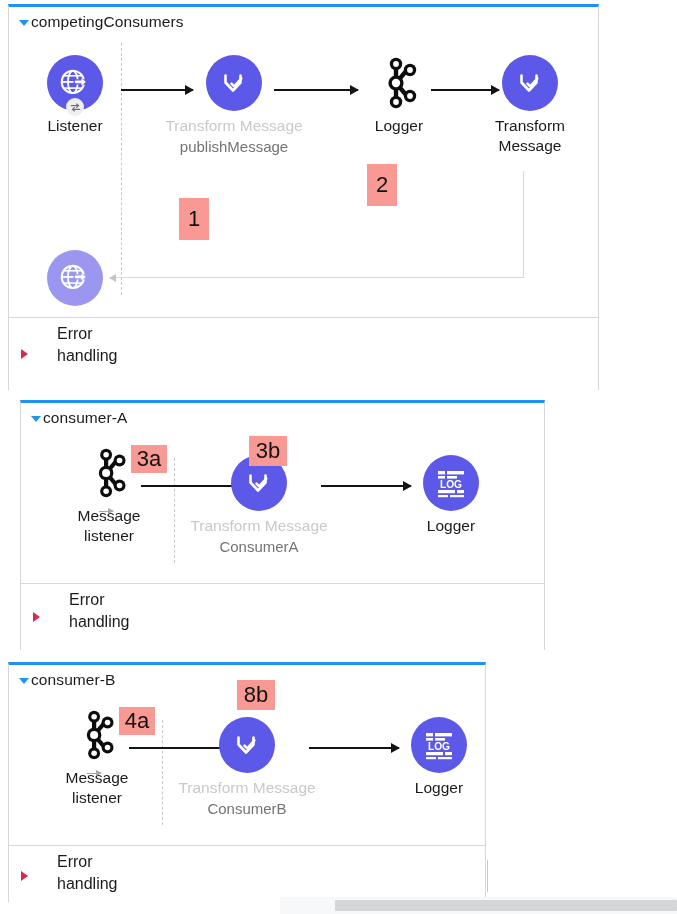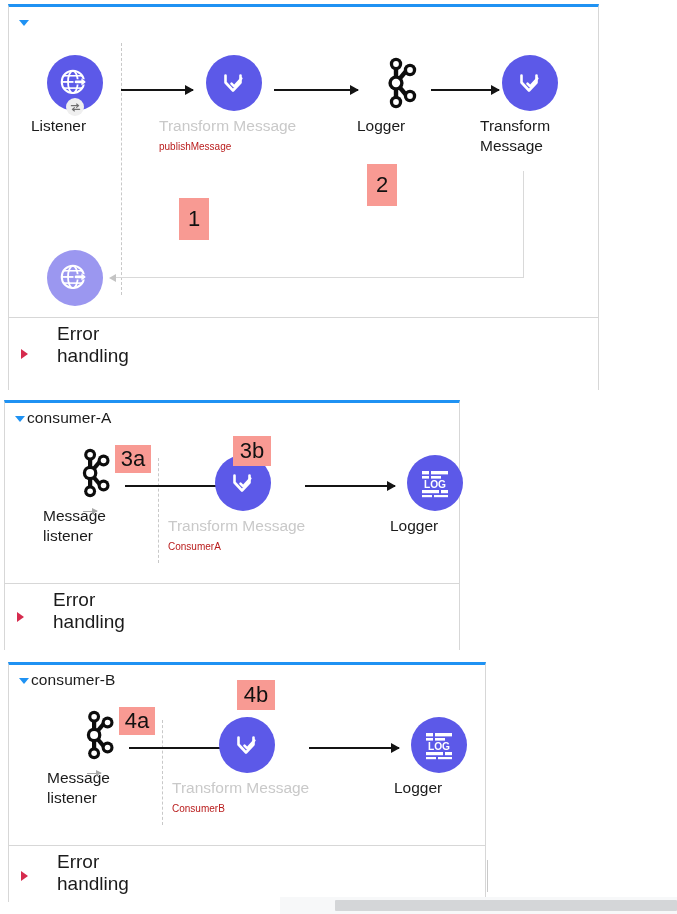--- a/index.html
+++ b/index.html
@@ -30,39 +30,39 @@
   .err-strip{
     position:absolute;left:0;right:0;
     border-top:1px solid #d7d7d7;background:#fff;box-sizing:border-box;
   }
   .err-caret{
     position:absolute;left:12px;top:50%;margin-top:-5px;
     width:0;height:0;border-top:5px solid transparent;border-bottom:5px solid transparent;
     border-left:7px solid #d62b4e;
   }
   .err-label{
-    position:absolute;left:48px;top:5px;font-size:19px;line-height:22px;color:#1b1b1b;
+    position:absolute;left:48px;top:5px;font-size:16px;line-height:22px;color:#1b1b1b;
     text-align:left;white-space:pre-line;
   }
 
   
-  .node{position:absolute;}
+  .node{position:absolute;text-align:center;}
   .circ{
     width:56px;height:56px;border-radius:50%;
     display:flex;align-items:center;justify-content:center;
     margin:0 auto;position:relative;
   }
   .circ.primary{background:#5c59e8;}
   .circ.light{background:#9b97f0;}
   .circ.bare{background:transparent;}
   .node-label{
     margin-top:5px;font-size:15.5px;line-height:20px;color:#1b1b1b;white-space:pre-line;
   }
   .node-label.muted{color:#c9c9c9;}
-  .node-sub{font-size:10px;line-height:22px;color:#b91c1c;white-space:pre-line;}
+  .node-sub{font-size:15px;line-height:22px;color:#737373;white-space:pre-line;}
 
   
   .badge-swap{
     position:absolute;left:50%;margin-left:-9px;bottom:-5px;
     width:18px;height:18px;border-radius:50%;background:#efefef;
     display:flex;align-items:center;justify-content:center;
   }
 
   
   .arrow{position:absolute;height:2px;background:#141414;}
@@ -105,20 +105,21 @@
   .vrule{position:absolute;width:1px;background:#c9c9c9;}
 </style>
 </head>
 <body>
 
 <div class="canvas">
 
   <div class="flow" style="left:8px;top:4px;width:591px;height:386px;">
 
     <div class="caret"></div>
+    <div class="flow-title">competingConsumers</div>
 
     <div class="dashline" style="left:112px;top:36px;height:252px;"></div>
 
     <div class="node" style="left:22px;top:48px;width:88px;">
       <div class="circ primary">
         <svg width="34" height="34" viewBox="0 0 32 32" aria-hidden="true">
           <circle cx="14" cy="15" r="10.5" fill="none" stroke="#fff" stroke-width="1.9"></circle>
           <ellipse cx="14" cy="15" rx="4.6" ry="10.5" fill="none" stroke="#fff" stroke-width="1.7"></ellipse>
           <line x1="3.5" y1="15" x2="24.5" y2="15" stroke="#fff" stroke-width="1.7"></line>
           <line x1="5.3" y1="9.2" x2="22.7" y2="9.2" stroke="#fff" stroke-width="1.5"></line>
@@ -215,21 +216,21 @@
       </div>
     </div>
 
     <div class="err-strip" style="left:0;top:310px;height:73px;">
       <div class="err-caret"></div>
       <div class="err-label">Error
 handling</div>
     </div>
   </div>
 
-  <div class="flow" style="left:4px;top:400px;width:456px;height:250px;padding-left:39px;">
+  <div class="flow" style="left:20px;top:400px;width:525px;height:250px;padding-left:39px;">
 
     <div class="caret"></div>
     <div class="flow-title">consumer-A</div>
 
     <div class="dashline" style="left:153px;top:55px;height:105px;"></div>
 
     <div class="node" style="left:38px;top:42px;width:100px;">
       <div class="circ bare">
         <svg width="48" height="52" viewBox="0 0 50 54" aria-hidden="true">
           <g fill="none" stroke="#0d0d0d" stroke-width="4.4">
@@ -344,21 +345,21 @@
         <svg width="32" height="32" viewBox="0 0 32 32" aria-hidden="true">
           <path d="M7.5 8.5 L7.5 15.5 L15 23.5 L22.5 15.5 L22.5 8.5" fill="none" stroke="#fff" stroke-width="2.6" stroke-linecap="round" stroke-linejoin="round"></path>
           <path d="M13.5 16.6 L16.2 19.4 L23.3 11.5" fill="none" stroke="#fff" stroke-width="2.6" stroke-linecap="round" stroke-linejoin="round"></path>
         </svg>
       </div>
       <div class="node-label muted">Transform Message</div>
       <div class="node-sub">ConsumerB</div>
     </div>
 
     <div class="hl" style="left:228px;top:15px;width:38px;height:30px;">
-      <span>4b</span>
+      <span>8b</span>
     </div>
 
     <div class="arrow" style="left:300px;top:82px;width:90px;"></div>
 
     <div class="node" style="left:385px;top:52px;width:90px;">
       <div class="circ primary">
         <svg width="34" height="34" viewBox="0 0 34 34" aria-hidden="true">
           <rect x="4" y="5" width="7" height="3.4" fill="#fff"></rect>
           <rect x="13" y="5" width="17" height="3.4" fill="#fff"></rect>
           <rect x="4" y="10" width="7" height="2.6" fill="#fff"></rect>

